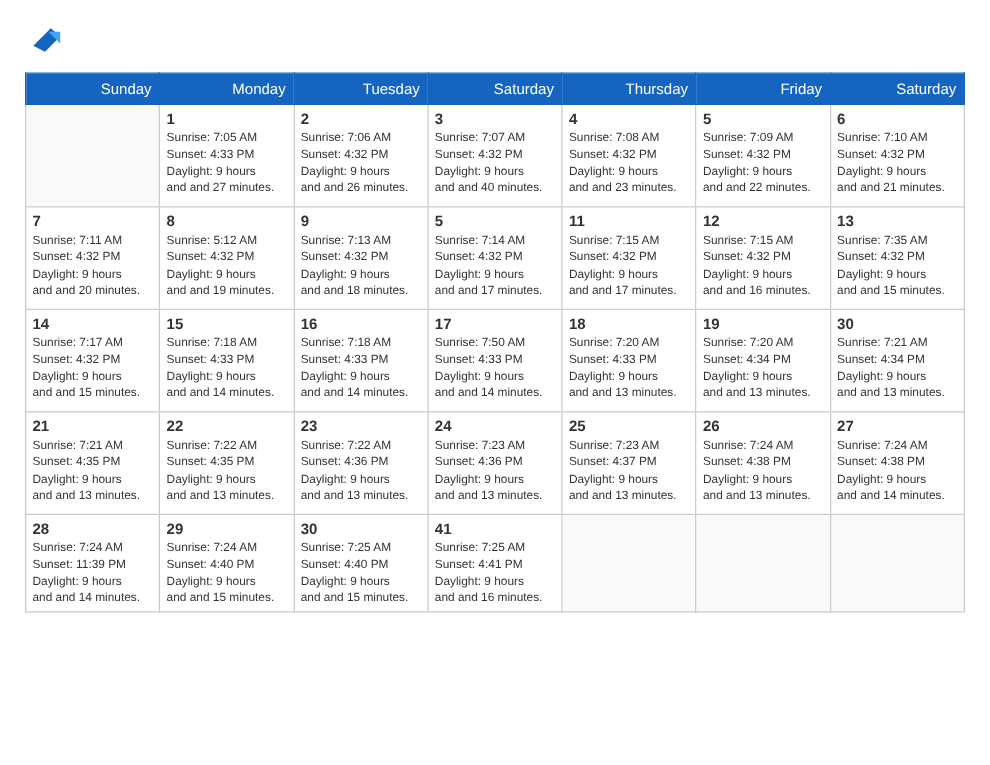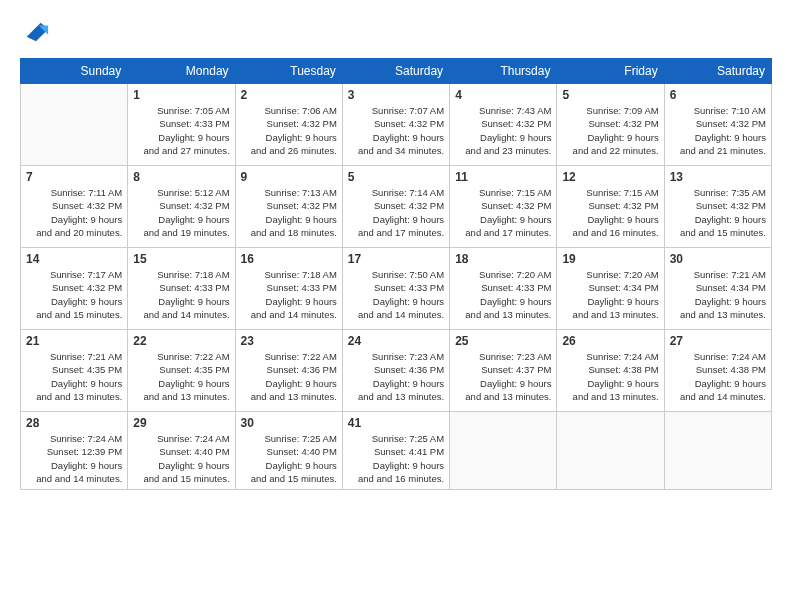--- a/index.html
+++ b/index.html
@@ -73,21 +73,20 @@
       font-size: 12px;
       font-weight: bold;
       color: #333;
       display: block;
       margin-bottom: 2px;
     }
     .day-info {
       color: #333;
       font-size: 9.5px;
       line-height: 1.4;
-      text-align: right;
     }
     .empty-cell {
       background: #f9f9f9;
     }
     tr:last-child td {
       height: 72px;
     }
   </style>
 </head>
 <body>
@@ -130,25 +129,25 @@
           <td>
             <span class="day-number">1</span>
             <div class="day-info"><span>Sunrise: 7:05 AM</span><br><span>Sunset: 4:33 PM</span><br><span>Daylight: 9 hours</span><br><span>and and 27 minutes.</span></div>
           </td>
           <td>
             <span class="day-number">2</span>
             <div class="day-info"><span>Sunrise: 7:06 AM</span><br><span>Sunset: 4:32 PM</span><br><span>Daylight: 9 hours</span><br><span>and and 26 minutes.</span></div>
           </td>
           <td>
             <span class="day-number">3</span>
-            <div class="day-info"><span>Sunrise: 7:07 AM</span><br><span>Sunset: 4:32 PM</span><br><span>Daylight: 9 hours</span><br><span>and and 34 minutes.</span></div>
+            <div class="day-info"><span>Sunrise: 7:07 AM</span><br><span>Sunset: 4:32 PM</span><br><span>Daylight: 9 hours</span><br><span>and and 40 minutes.</span></div>
           </td>
           <td>
             <span class="day-number">4</span>
-            <div class="day-info"><span>Sunrise: 7:43 AM</span><br><span>Sunset: 4:32 PM</span><br><span>Daylight: 9 hours</span><br><span>and and 23 minutes.</span></div>
+            <div class="day-info"><span>Sunrise: 7:08 AM</span><br><span>Sunset: 4:32 PM</span><br><span>Daylight: 9 hours</span><br><span>and and 23 minutes.</span></div>
           </td>
           <td>
             <span class="day-number">5</span>
             <div class="day-info"><span>Sunrise: 7:09 AM</span><br><span>Sunset: 4:32 PM</span><br><span>Daylight: 9 hours</span><br><span>and and 22 minutes.</span></div>
           </td>
           <td>
             <span class="day-number">6</span>
             <div class="day-info"><span>Sunrise: 7:10 AM</span><br><span>Sunset: 4:32 PM</span><br><span>Daylight: 9 hours</span><br><span>and and 21 minutes.</span></div>
           </td>
         </tr>
@@ -238,21 +237,21 @@
             <div class="day-info"><span>Sunrise: 7:24 AM</span><br><span>Sunset: 4:38 PM</span><br><span>Daylight: 9 hours</span><br><span>and and 13 minutes.</span></div>
           </td>
           <td>
             <span class="day-number">27</span>
             <div class="day-info"><span>Sunrise: 7:24 AM</span><br><span>Sunset: 4:38 PM</span><br><span>Daylight: 9 hours</span><br><span>and and 14 minutes.</span></div>
           </td>
         </tr>
         <tr>
           <td>
             <span class="day-number">28</span>
-            <div class="day-info"><span>Sunrise: 7:24 AM</span><br><span>Sunset: 12:39 PM</span><br><span>Daylight: 9 hours</span><br><span>and and 14 minutes.</span></div>
+            <div class="day-info"><span>Sunrise: 7:24 AM</span><br><span>Sunset: 11:39 PM</span><br><span>Daylight: 9 hours</span><br><span>and and 14 minutes.</span></div>
           </td>
           <td>
             <span class="day-number">29</span>
             <div class="day-info"><span>Sunrise: 7:24 AM</span><br><span>Sunset: 4:40 PM</span><br><span>Daylight: 9 hours</span><br><span>and and 15 minutes.</span></div>
           </td>
           <td>
             <span class="day-number">30</span>
             <div class="day-info"><span>Sunrise: 7:25 AM</span><br><span>Sunset: 4:40 PM</span><br><span>Daylight: 9 hours</span><br><span>and and 15 minutes.</span></div>
           </td>
           <td>

